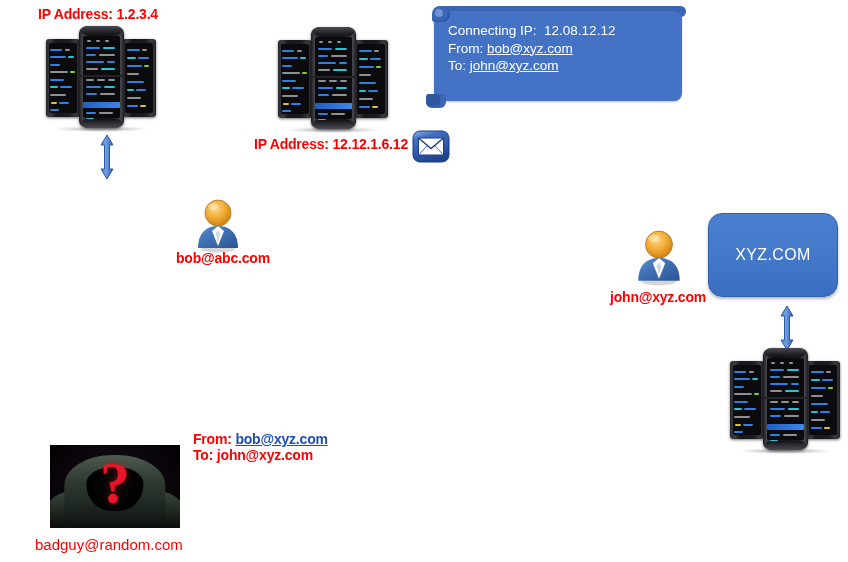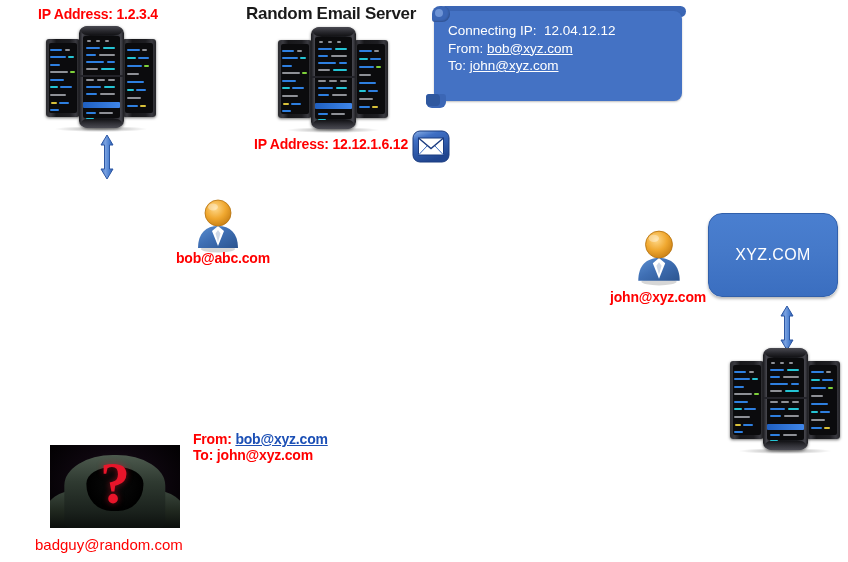--- a/index.html
+++ b/index.html
@@ -300,21 +300,20 @@
       <ellipse cx="24" cy="52" rx="17" ry="3.4" fill="rgba(0,0,0,0.16)"></ellipse>
       <path d="M4 51 C4 36 12 29 24 29 C36 29 44 36 44 51 Z" fill="url(#bodyA)"></path>
       <path d="M24 29 L18 34 L24 49 L30 34 Z" fill="#ffffff"></path>
       <path d="M24 33 L21.5 36.5 L24 45 L26.5 36.5 Z" fill="#cfd8e6"></path>
       <circle cx="24" cy="16" r="13" fill="url(#headA)" stroke="#b5720f" stroke-width="0.8"></circle>
       <ellipse cx="19" cy="10" rx="5" ry="3.5" fill="rgba(255,255,255,0.35)"></ellipse>
     </svg>
   </div>
   <div class="abs redlabel" style="left:176px;top:250px;">bob@abc.com</div>
 
-  <div class="abs blacktitle" style="left:246px;top:4px;">Random Email Server</div>
 
   <div class="rack" style="left:278px;top:27px;">
     <div class="unit side left">
       <div class="screenbody"></div>
       <div class="led b" style="left:4px;top:10px;width:12px;"></div>
       <div class="led w" style="left:19px;top:10px;width:5px;"></div>
       <div class="led b" style="left:4px;top:17px;width:16px;"></div>
       <div class="led c" style="left:22px;top:17px;width:6px;"></div>
       <div class="led b" style="left:4px;top:25px;width:10px;"></div>
       <div class="led w" style="left:4px;top:32px;width:18px;"></div>
@@ -394,21 +393,21 @@
 
   <div class="scrollbox" style="left:424px;top:2px;width:270px;height:110px;">
     <div class="topbar"></div>
     <div class="body"></div>
     <div class="curl-tl"></div>
     <div class="botbar"></div>
     <div class="curl-bl"></div>
     <div class="txt">
       <div>
         <span>Connecting IP:</span>
-        &nbsp;<span>12.04.12.12</span>
+        &nbsp;<span>12.08.12.12</span>
       </div>
       <div>
         <span>From:</span>
         <u>bob@xyz.com</u>
       </div>
       <div>
         <span>To:</span>
         <u>john@xyz.com</u>
       </div>
     </div>

